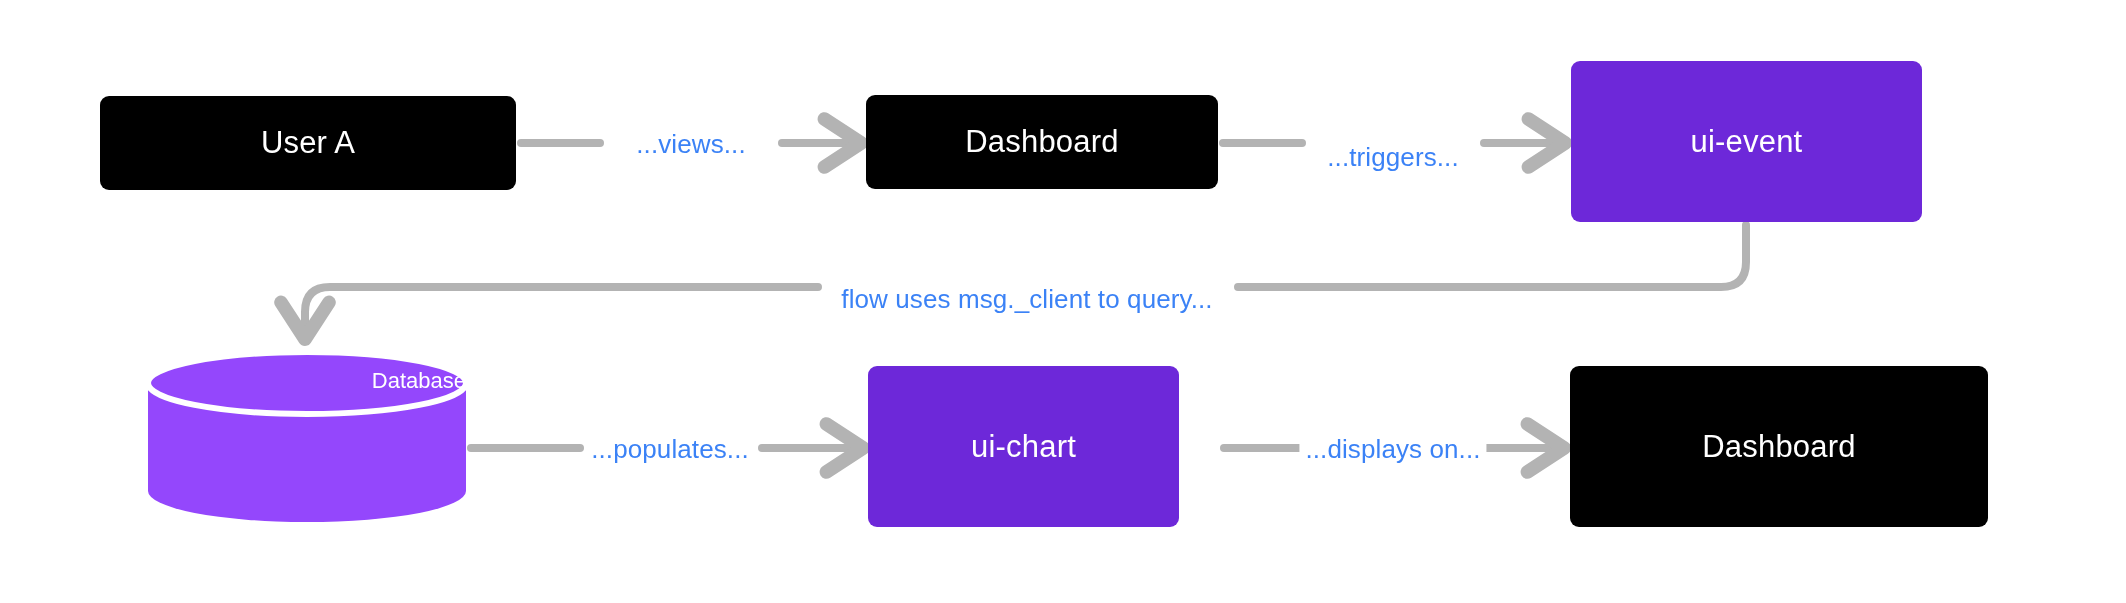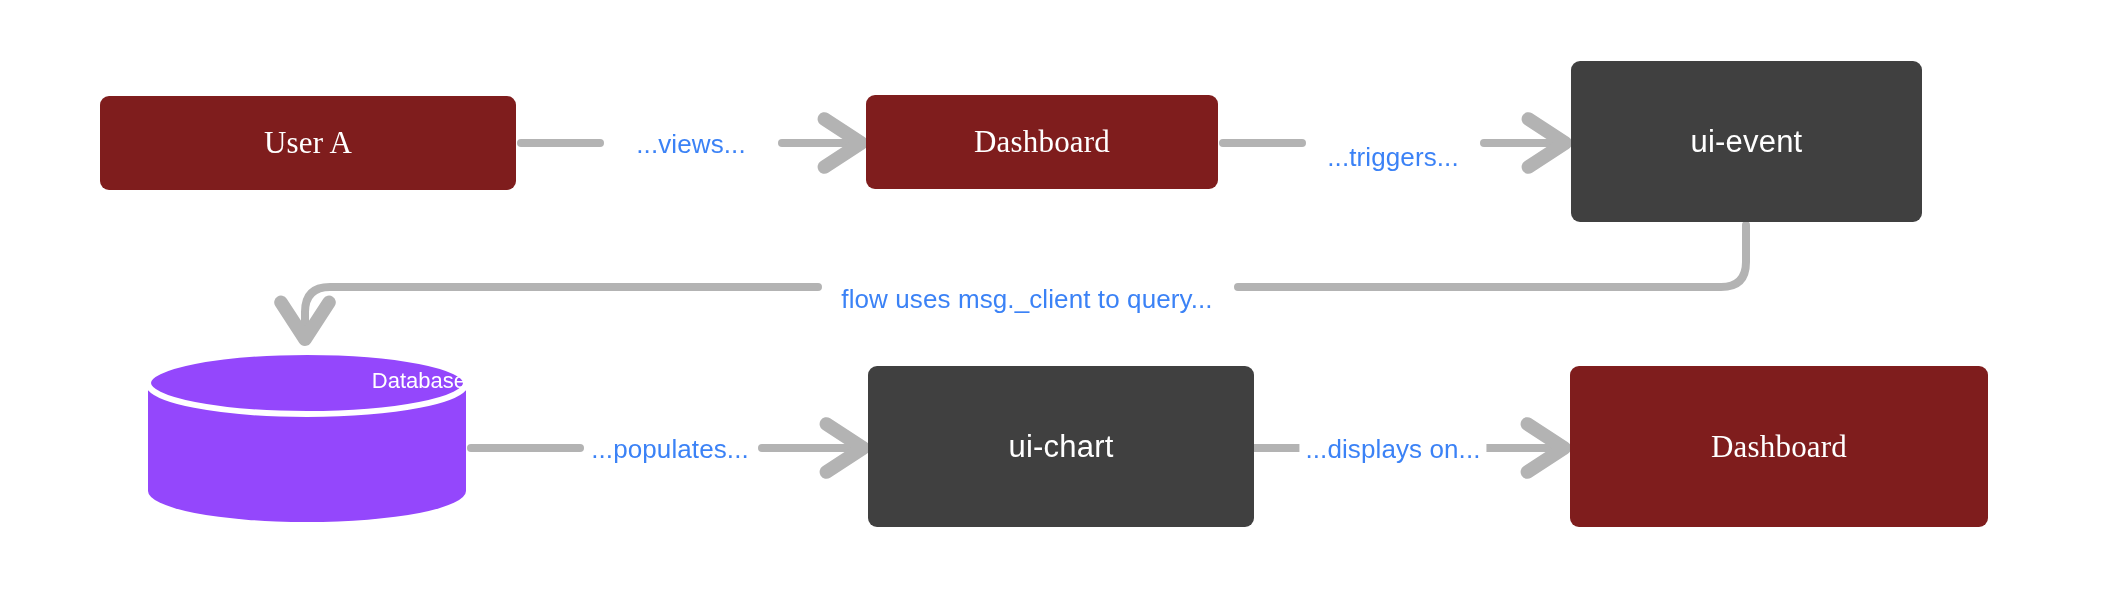--- a/index.html
+++ b/index.html
@@ -36,22 +36,22 @@
     color: #ffffff;
     font-size: 31px;
     line-height: 1.2;
     letter-spacing: 0.2px;
     text-align: center;
     white-space: nowrap;
   }
   .node .line2 {
     display: block;
   }
-  .node-orange { background: #7f1d1d; font-family: Liberation Serif, serif; }
-  .node-blue   { background: #404040; }
+  .node-orange { background: #000000; }
+  .node-blue   { background: #6d28d9; }
 
   
   .cyl {
     position: absolute;
     display: block;
   }
   .cyl-label {
     position: absolute;
     width: 100%;
     text-align: right;
@@ -124,21 +124,21 @@
   <div class="node node-blue" style="left:1571px; top:61px; width:351px; height:161px;">
     <span>ui-event</span>
   </div>
 
   <svg class="cyl" style="left:148px; top:352px; width:318px; height:170px;" viewBox="0 0 318 170" xmlns="http://www.w3.org/2000/svg">
     <path d="M0,31 L0,139 A159,31 0 0 0 318,139 L318,31 Z" fill="#9447fc"></path>
     <ellipse cx="159" cy="31" rx="159" ry="31" fill="#9447fc" stroke="#ffffff" stroke-width="6"></ellipse>
   </svg>
   <div class="cyl-label" style="left:148px; top:368px; width:318px;">Database</div>
 
-  <div class="node node-blue" style="left:868px; top:366px; width:386px; height:161px;">
+  <div class="node node-blue" style="left:868px; top:366px; width:311px; height:161px;">
     <span>ui-chart</span>
   </div>
 
   <div class="node node-orange" style="left:1570px; top:366px; width:418px; height:161px;">
     <span>Dashboard</span>
   </div>
 
   <div class="edge-label" style="left:691px; top:144px;">...views...</div>
 
   <div class="edge-label" style="left:1393px; top:157px;">...triggers...</div>

